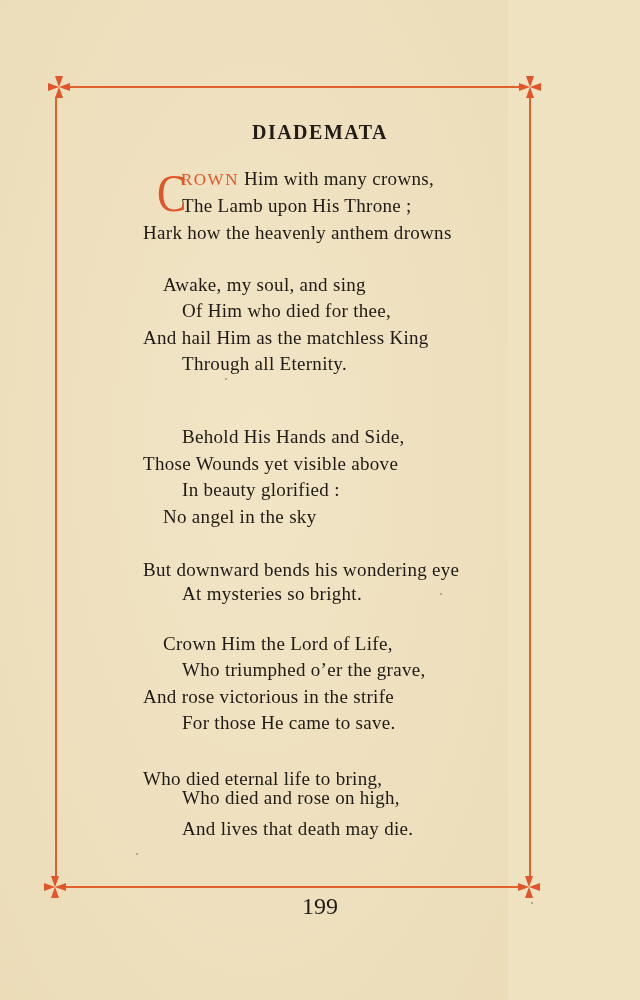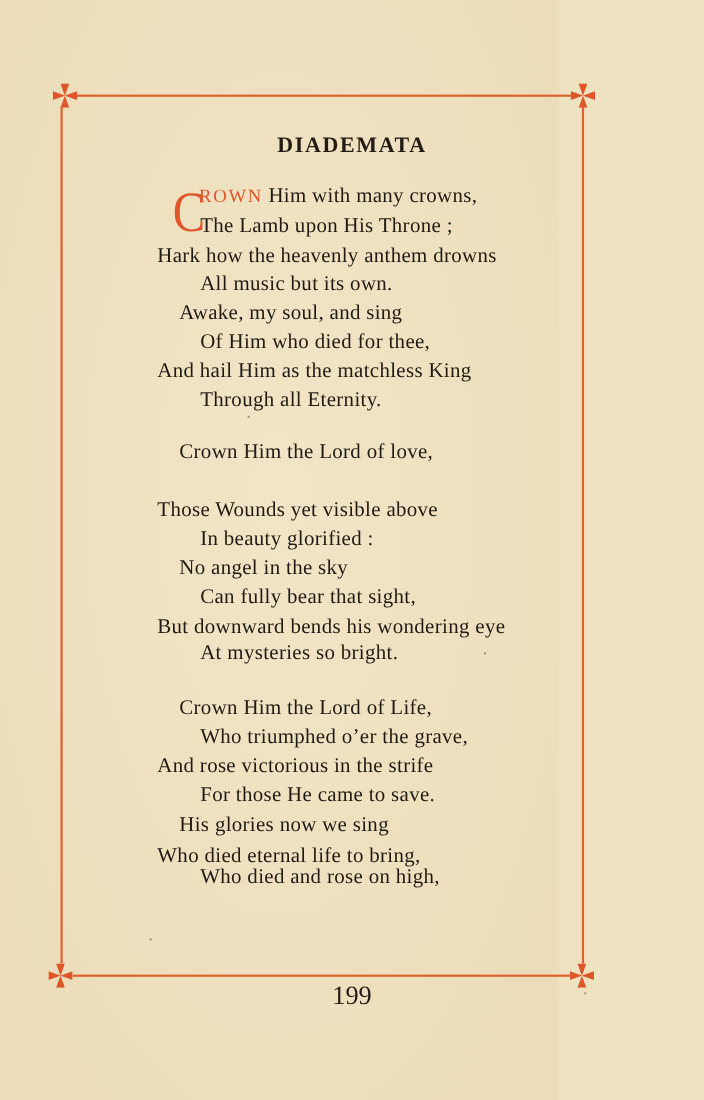--- a/index.html
+++ b/index.html
@@ -61,41 +61,39 @@
   </svg>
 
   <div class="title">DIADEMATA</div>
 
   <div class="dropcap">C</div>
   <div class="line" style="left:181px; top:168px;">
     <span class="smallcaps">ROWN</span><span> Him with many crowns,</span>
   </div>
   <div class="line" style="left:182px; top:195px;">The Lamb upon His Throne ;</div>
   <div class="line" style="left:143px; top:222px;">Hark how the heavenly anthem drowns</div>
-  <div class="line" style="left:182px; top:248px;">All music but its own.</div>
   <div class="line" style="left:163px; top:274px;">Awake, my soul, and sing</div>
   <div class="line" style="left:182px; top:300px;">Of Him who died for thee,</div>
   <div class="line" style="left:143px; top:327px;">And hail Him as the matchless King</div>
   <div class="line" style="left:182px; top:353px;text-align:right;">Through all Eternity.</div>
 
-  <div class="line" style="left:163px; top:400px;">Crown Him the Lord of love,</div>
+  <div class="line" style="left:182px; top:426px;">Behold His Hands and Side,</div>
   <div class="line" style="left:143px; top:453px;">Those Wounds yet visible above</div>
   <div class="line" style="left:182px; top:479px;">In beauty glorified :</div>
   <div class="line" style="left:163px; top:506px;">No angel in the sky</div>
-  <div class="line" style="left:182px; top:532px;">Can fully bear that sight,</div>
   <div class="line" style="left:143px; top:559px;">But downward bends his wondering eye</div>
   <div class="line" style="left:182px; top:583px;">At mysteries so bright.</div>
 
   <div class="line" style="left:163px; top:633px;">Crown Him the Lord of Life,</div>
   <div class="line" style="left:182px; top:659px;">Who triumphed o’er the grave,</div>
   <div class="line" style="left:143px; top:686px;">And rose victorious in the strife</div>
   <div class="line" style="left:182px; top:712px;">For those He came to save.</div>
-  <div class="line" style="left:163px; top:739px;">His glories now we sing</div>
   <div class="line" style="left:182px; top:787px;">Who died and rose on high,</div>
   <div class="line" style="left:143px; top:768px;">Who died eternal life to bring,</div>
+  <div class="line" style="left:182px; top:818px;">And lives that death may die.</div>
 
   <div class="pagenum">199</div>
 
   <div class="speck" style="left:440px; top:593px;"></div>
   <div class="speck" style="left:225px; top:378px;"></div>
   <div class="speck" style="left:531px; top:902px;"></div>
   <div class="speck" style="left:136px; top:853px;"></div>
 </div>
 
 </body></html>

